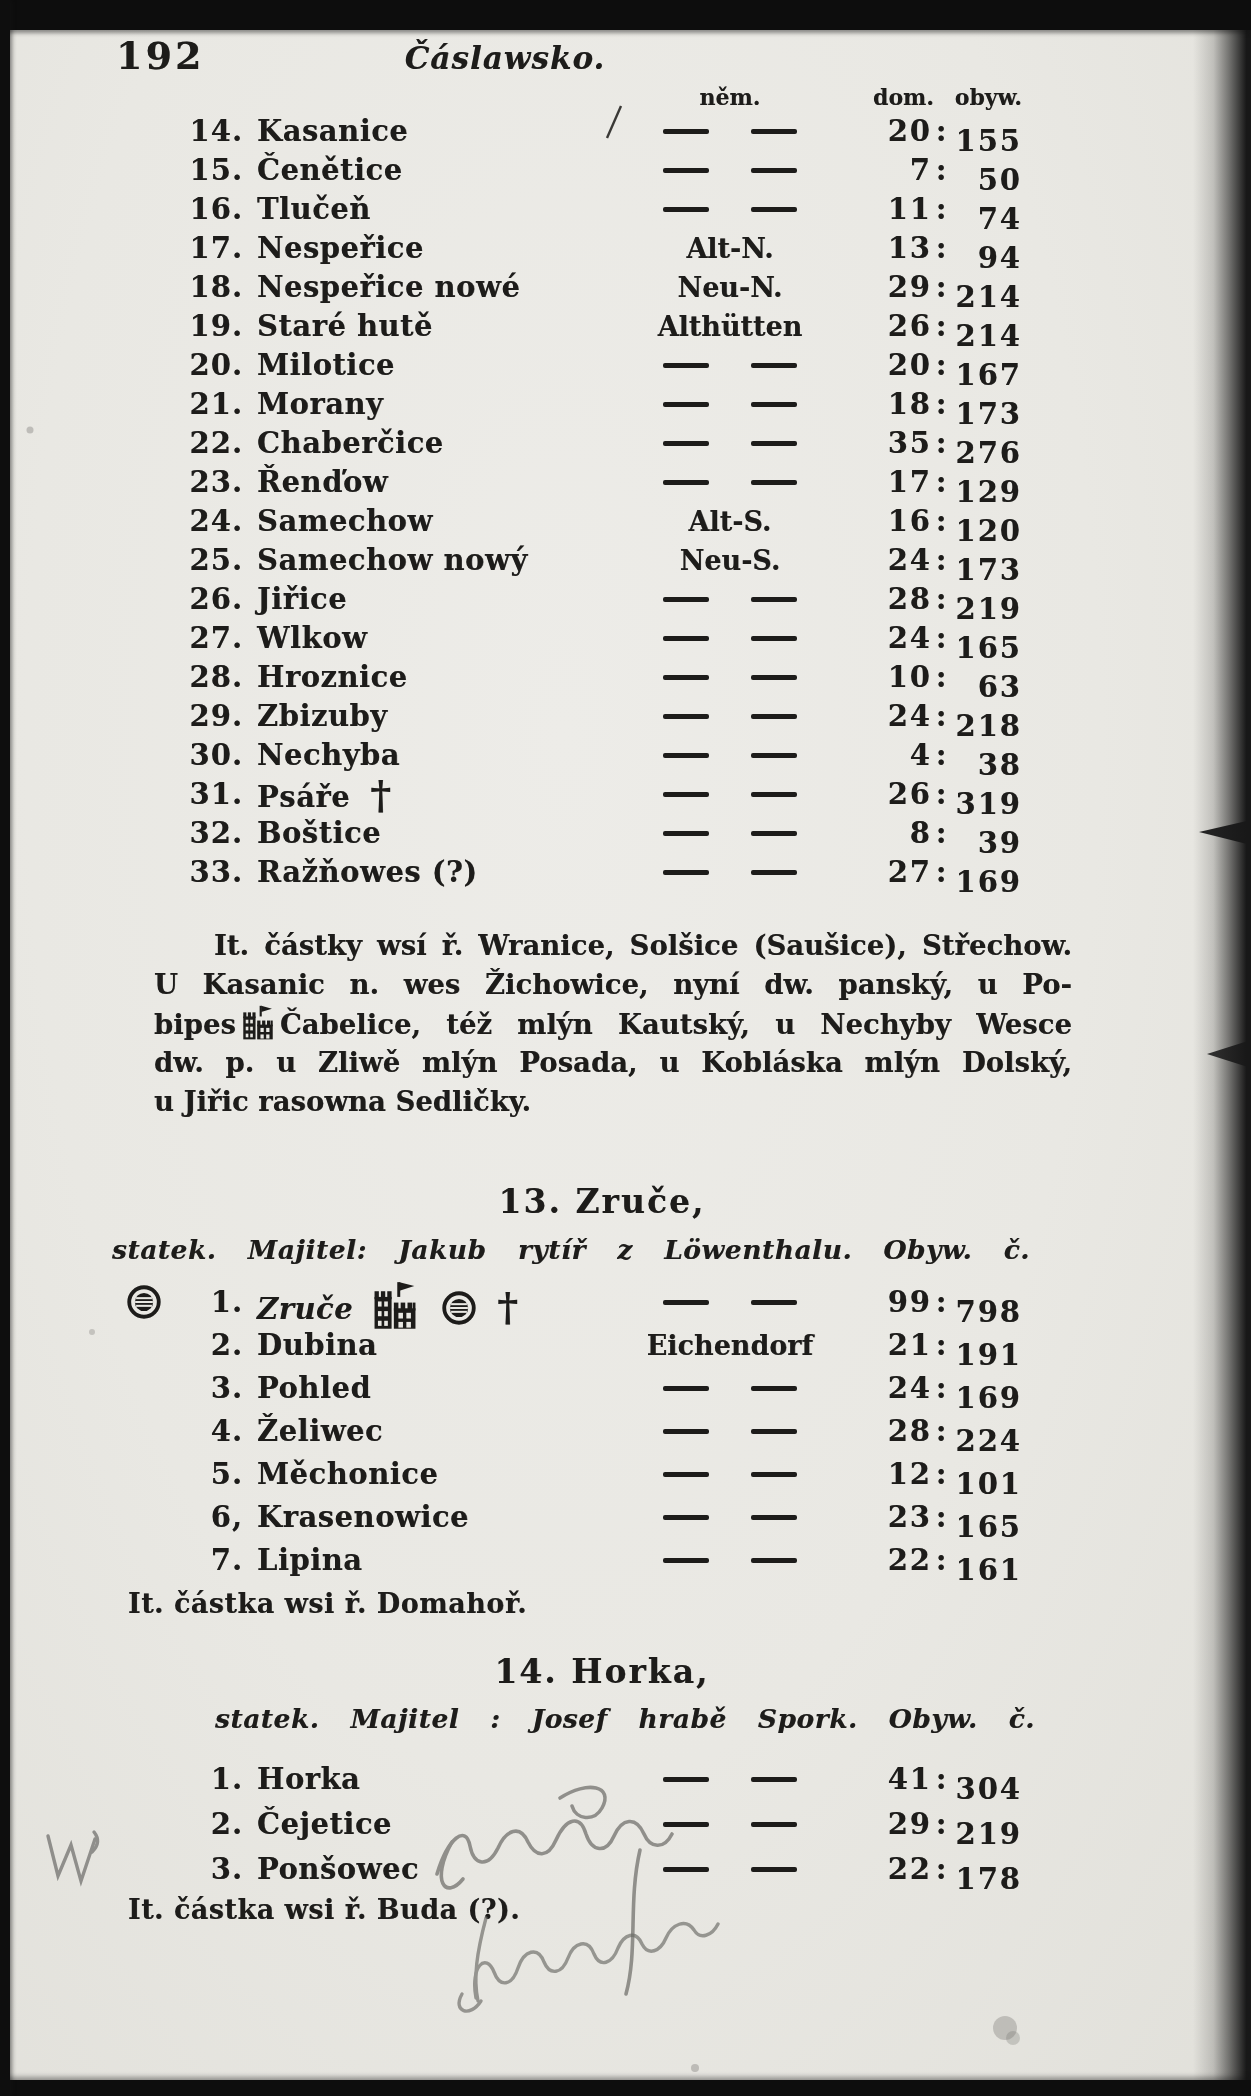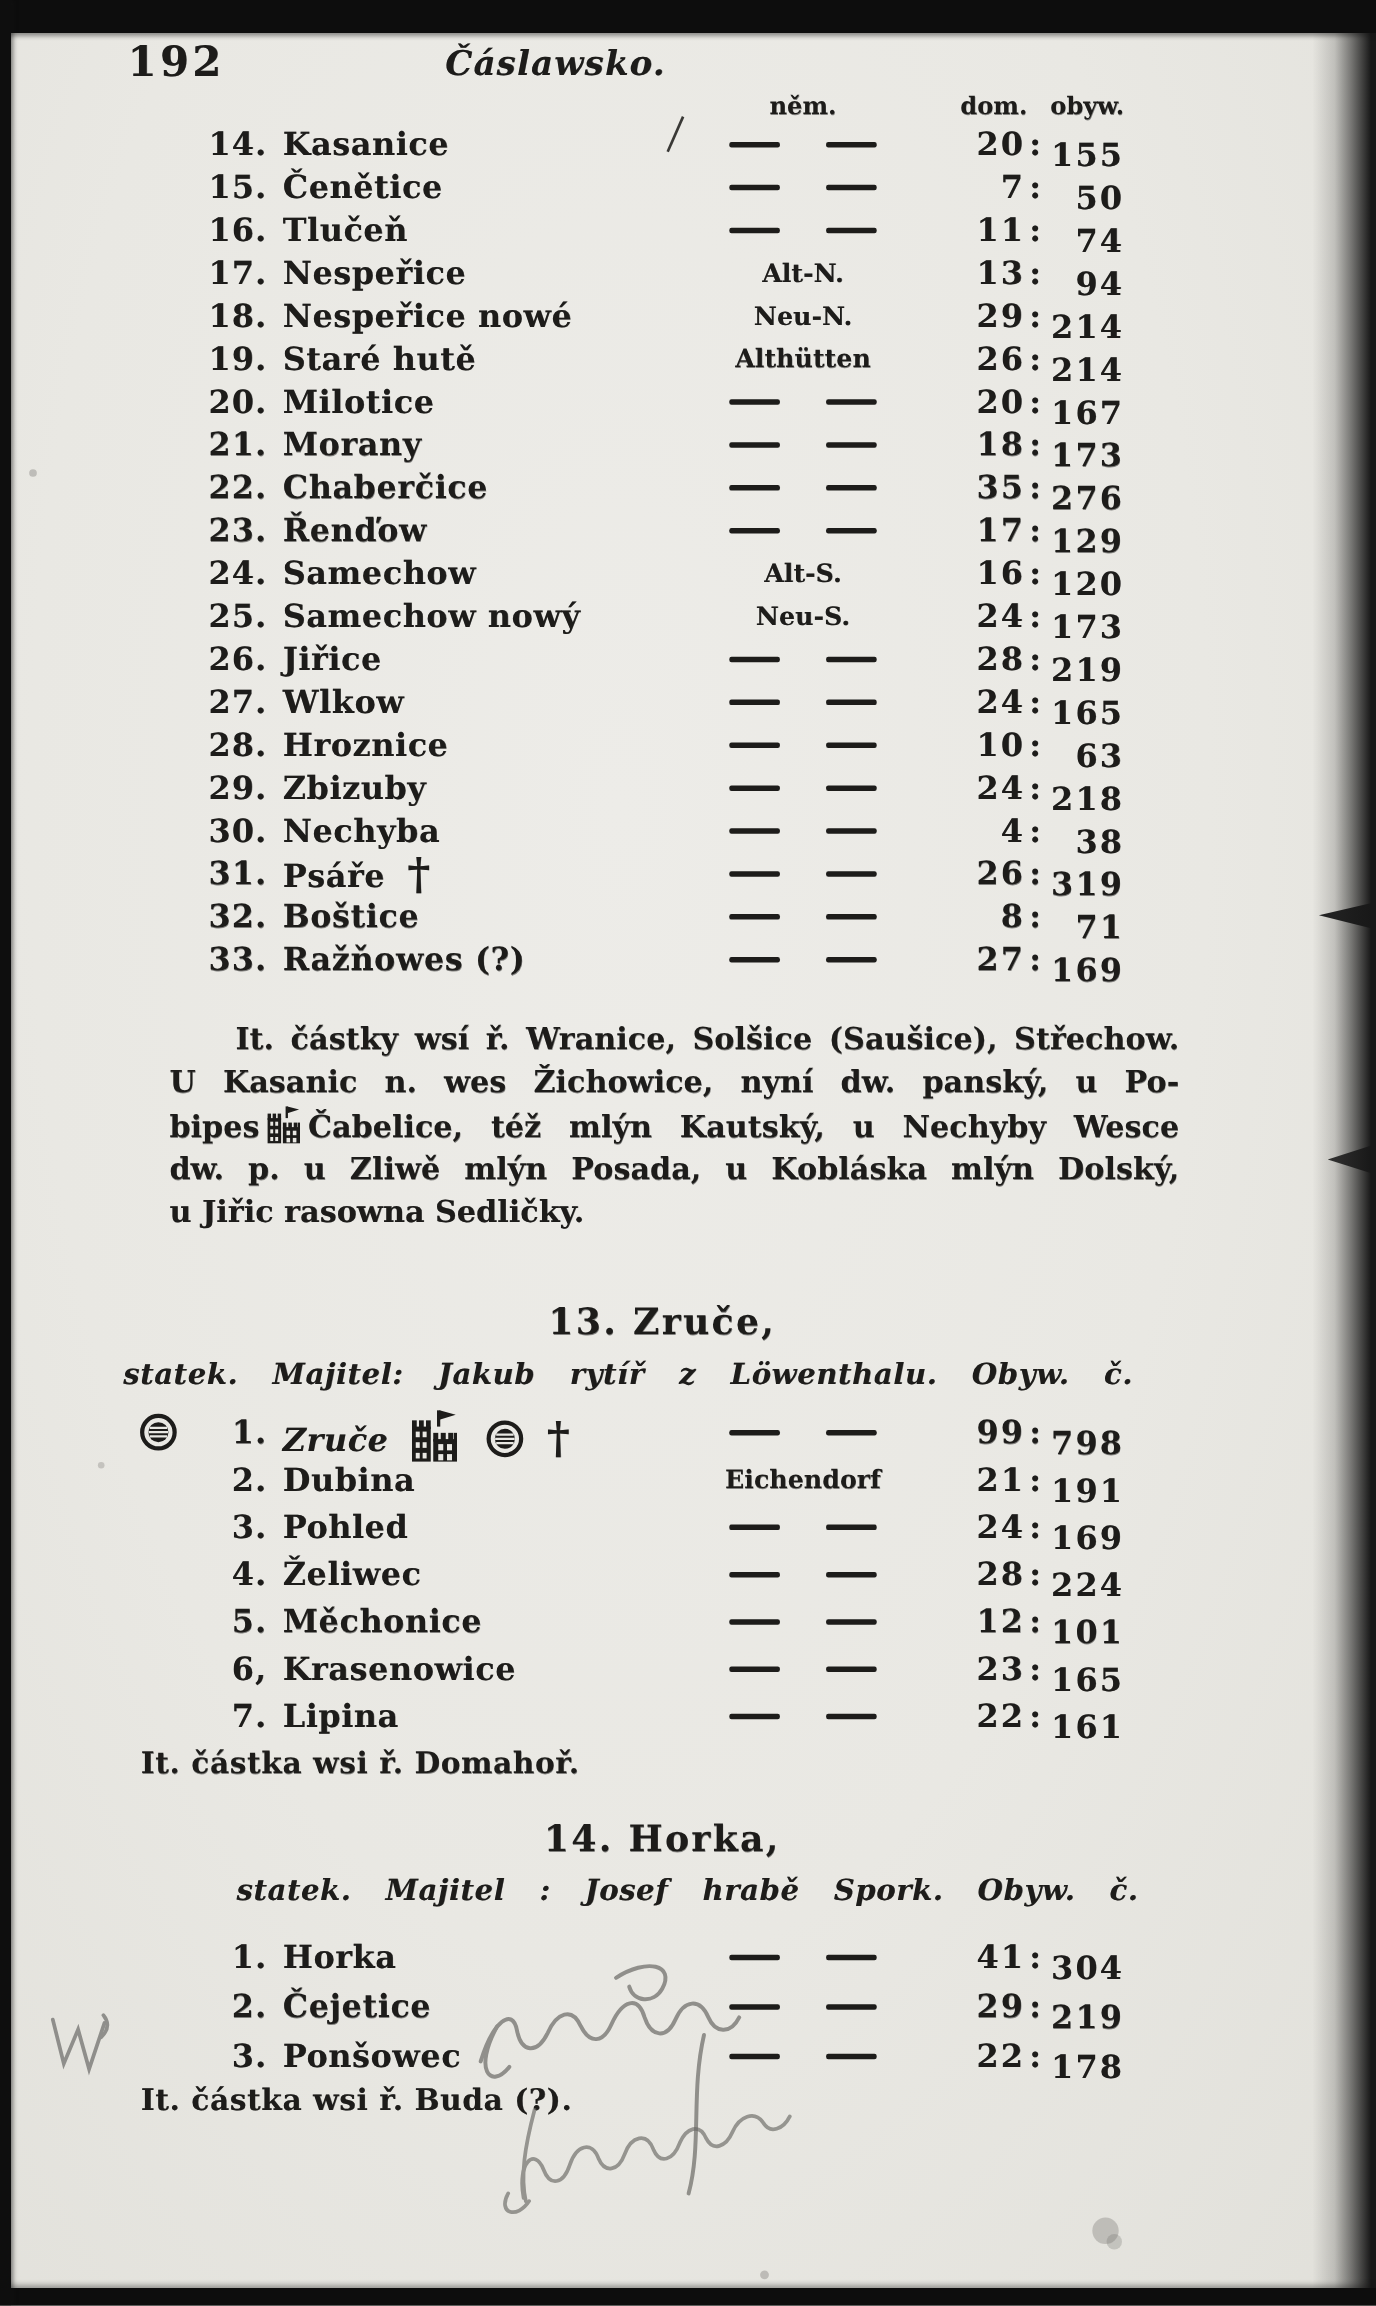--- a/index.html
+++ b/index.html
@@ -26,21 +26,21 @@
   .ch-obyw{left:938px;width:84px;text-align:right;}
   
   .rows{position:absolute;left:0;width:1045px;}
   #main-rows{top:112px;}
   .trow{position:relative;height:39px;line-height:39px;font-size:29px;font-weight:bold;}
   .sec .trow{height:43px;line-height:43px;}
   .sec14 .trow{height:45px;line-height:45px;}
   .trow .num{position:absolute;left:100px;width:143px;text-align:right;letter-spacing:1px;}
   .trow .namewrap{position:absolute;left:257px;white-space:nowrap;letter-spacing:.5px;}
   .pname.it{font-style:italic;}
-  .trow .ger{position:absolute;left:618px;width:224px;height:100%;text-align:center;font-size:23px;}
+  .trow .ger{position:absolute;left:618px;width:224px;height:100%;text-align:center;font-size:27px;}
   .ger.dashes{display:flex;justify-content:center;align-items:center;gap:42px;}
   .dash{display:inline-block;width:46px;height:5px;background:#1d1c1a;border-radius:2px;}
   .trow .dom{position:absolute;left:814px;width:118px;text-align:right;letter-spacing:2px;}
   .trow .colon{position:absolute;left:934px;width:14px;text-align:center;}
   .trow .obyw{position:absolute;left:950px;width:72px;text-align:right;letter-spacing:2px;margin-top:10px;}
   .pre{position:absolute;left:126px;top:3px;line-height:0;}
   
   .notepar{position:absolute;top:926px;left:112px;width:918px;font-size:27.5px;font-weight:bold;line-height:38.8px;margin-left:42px;}
   .pline{white-space:normal;}
   .pline.just{text-align:justify;text-align-last:justify;}
@@ -265,21 +265,21 @@
       </div>
       <div class="trow">
         <span class="num">32.</span>
         <span class="namewrap"><span class="pname">Boštice</span></span>
         <span class="ger dashes">
           <i class="dash"></i>
           <i class="dash"></i>
         </span>
         <span class="dom">8</span>
         <span class="colon">:</span>
-        <span class="obyw">71</span>
+        <span class="obyw">39</span>
       </div>
       <div class="trow">
         <span class="num">33.</span>
         <span class="namewrap"><span class="pname">Ražňowes (?)</span></span>
         <span class="ger dashes">
           <i class="dash"></i>
           <i class="dash"></i>
         </span>
         <span class="dom">27</span>
         <span class="colon">:</span>

